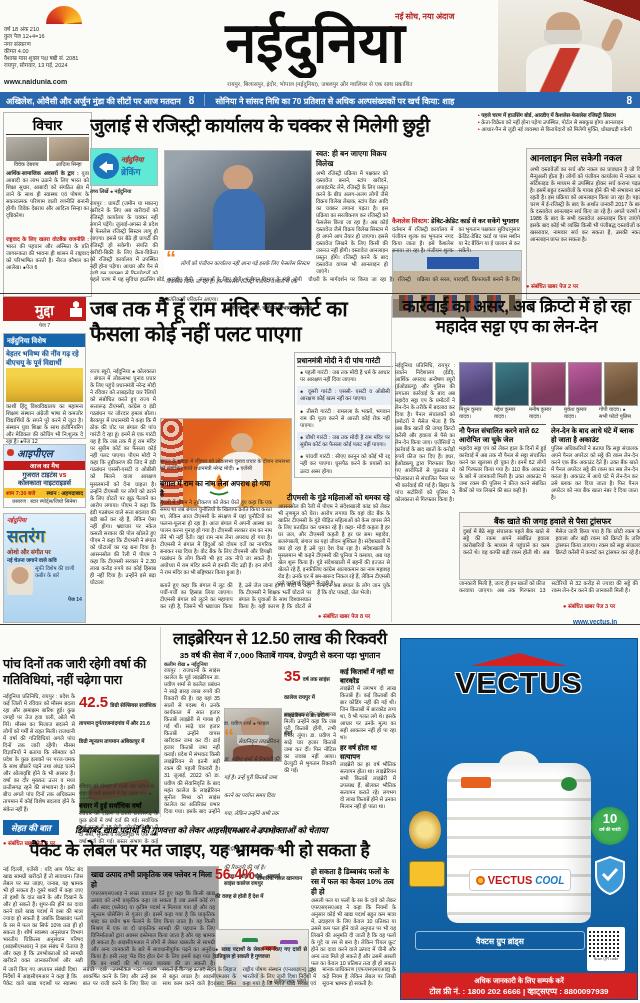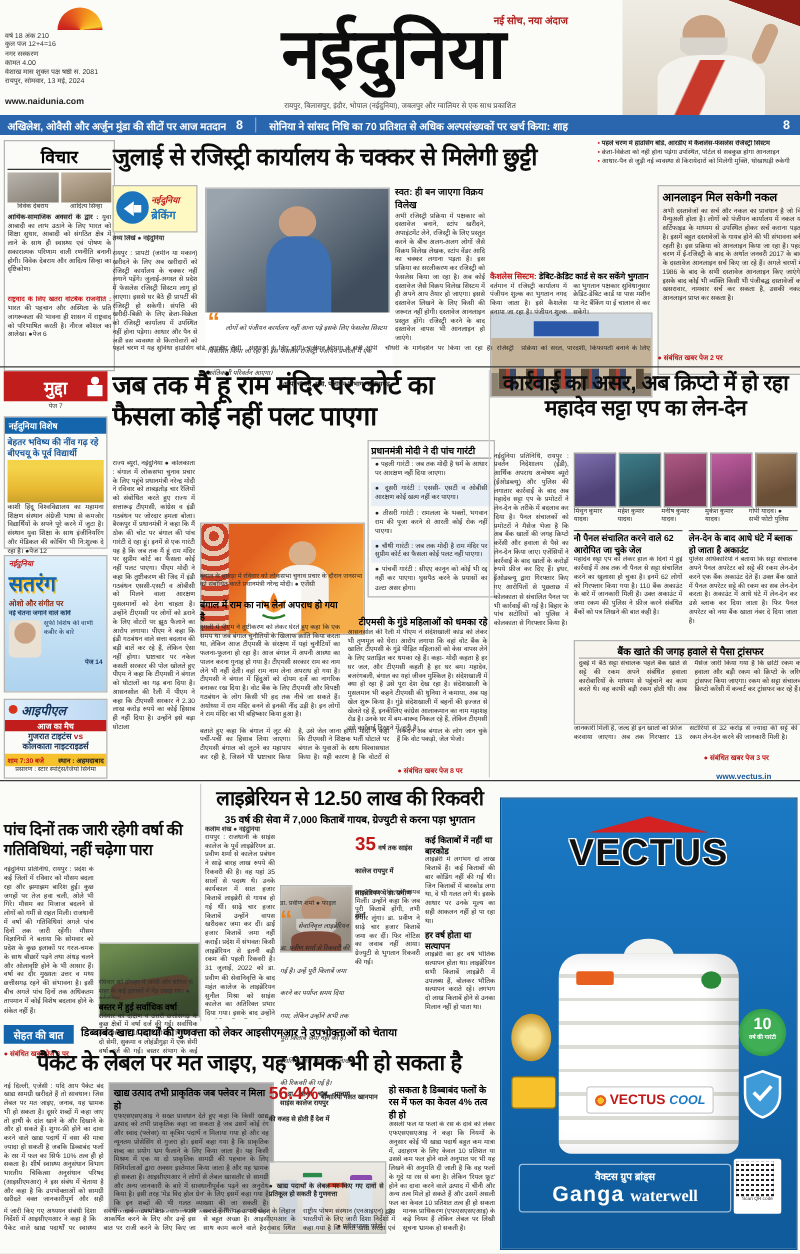--- a/index.html
+++ b/index.html
@@ -88,21 +88,21 @@
   </section>
 
   <section class="abs" style="left:90px;top:110px;width:548px;height:182px;">
     <h1 class="hl abs" style="left:0;top:2px;width:385px;font-size:19px;margin:0;white-space:nowrap;overflow:hidden;">जुलाई से रजिस्ट्री कार्यालय के चक्कर से मिलेगी छुट्टी</h1>
     <div class="abs" style="left:388px;top:2px;width:160px;">
       <div class="tiny" style="text-align:left;"><span class="red b">▪ </span><span class="b">पहले चरण में हाउसिंग बोर्ड, आरडीए में कैशलेस-फेसलेस रजिस्ट्री सिस्टम</span></div>
       <div class="tiny" style="text-align:left;"><span class="red b">▪ </span><span>क्रेता-विक्रेता को नहीं होना पड़ेगा उपस्थित, पोर्टल से सबकुछ होगा आनलाइन</span></div>
       <div class="tiny" style="text-align:left;"><span class="red b">▪ </span><span>आधार-पैन से जुड़ी नई व्यवस्था से किरायेदारों को मिलेगी मुक्ति, धोखाधड़ी रुकेगी</span></div>
     </div>
 
-    <div class="abs box" style="left:0;top:38px;width:66px;height:36px;background:#fef9c3;">
+    <div class="abs box" style="left:0;top:38px;width:66px;height:36px;background:#5eead4;">
       <div class="abs" style="left:2px;top:4px;width:26px;height:26px;border-radius:50%;background:#1b74bc;">
         <svg width="26" height="26" viewBox="0 0 26 26">
             <polygon points="6,14 14,8 14,20" fill="#fff"></polygon>
             <rect x="14" y="11" width="6" height="6" fill="#fff"></rect>
           </svg>
       </div>
       <div class="abs b" style="left:30px;top:6px;font-size:7px;color:#c11818;font-style:italic;">नईदुनिया</div>
       <div class="abs b" style="left:30px;top:16px;font-size:9px;color:#1b74bc;">ब्रेकिंग</div>
     </div>
     <div class="abs cap b" style="left:0;top:78px;width:70px;">तथ्य लिखें ● नईदुनिया</div>
@@ -148,50 +148,50 @@
       <span class="b" style="font-size:14px;">मुद्दा</span>
       <span class="abs" style="right:4px;top:4px;width:12px;height:16px;background:radial-gradient(circle at 50% 22%,#fff 3px,transparent 3.5px),linear-gradient(180deg,transparent 7px,#fff 7px);"></span>
     </div>
     <div class="cap" style="text-align:center;margin:1px 0 4px;">पेज 7</div>
 
     <div class="box" style="height:104px;">
       <div style="background:#1565ad;color:#fff;font-size:7px;font-weight:bold;padding:2px 3px;">नईदुनिया विशेष</div>
       <div class="b blue" style="font-size:7px;padding:2px 2px 1px;">बेहतर भविष्य की नींव गढ़ रहे बीएचयू के पूर्व विद्यार्थी</div>
       <div class="photo" style="height:34px;margin:0 2px;background:linear-gradient(180deg,#f3d34a 20%,#e8b візьм832 70%,#caa22a);background:linear-gradient(180deg,#f3d34a 20%,#e8b832 70%,#caa22a);"></div>
       <div class="tiny" style="padding:1px 2px;height:40px;">काशी हिंदू विश्वविद्यालय का महामना शिक्षण संस्थान अंग्रेजी भाषा से कमजोर विद्यार्थियों के सपने पूरे करने में जुटा है। संस्थान युवा शिक्षा के साथ इंजीनियरिंग और मेडिकल की कोचिंग भी नि:शुल्क दे रहा है। ●पेज 12</div>
+    </div>
+
+    <div class="box" style="height:62px;margin-top:5px;">
+      <div style="background:linear-gradient(90deg,#dfeefc,#bcd8f2);display:flex;align-items:center;padding:1px 3px;">
+        <span style="width:7px;height:7px;border-radius:50%;background:#d4351c;display:inline-block;margin-right:3px;"></span>
+        <span class="b" style="font-size:10px;color:#15365e;font-style:italic;">आइपीएल</span>
+      </div>
+      <div style="background:#c21d1d;color:#fff;font-size:6.4px;font-weight:bold;text-align:center;">आज का मैच</div>
+      <div style="text-align:center;font-size:6.6px;font-weight:bold;color:#15365e;line-height:1.3;padding-top:1px;">
+        <span>गुजरात टाइटंस</span>
+        <span class="red">vs</span><br>
+        <span>कोलकाता नाइटराइडर्स</span>
+      </div>
+      <div style="background:#f6c12b;display:flex;justify-content:space-between;padding:1px 2px;font-size:5.4px;font-weight:bold;">
+        <span class="red">शाम 7:30 बजे</span>
+        <span style="color:#222;">स्थान : अहमदाबाद</span>
+      </div>
+      <div class="cap" style="text-align:center;">प्रसारण : स्टार स्पोर्ट्स/जियो सिनेमा</div>
     </div>
 
     <div class="box" style="height:108px;margin-top:5px;background:linear-gradient(180deg,#dff0fb,#aed3ee);">
       <div style="font-size:6px;font-style:italic;color:#c11818;font-weight:bold;padding:2px 3px 0;">नईदुनिया</div>
       <div class="b" style="font-size:17px;color:#1565ad;padding:0 3px;text-shadow:1px 1px 0 #f6c12b;">सतरंग</div>
       <div class="b" style="font-size:6px;color:#8a2a10;padding:1px 3px;">ओशो और संगीत पर</div>
       <div class="tiny b" style="padding:0 3px;text-align:left;color:#15365e;">नई चेतना जगाने वाले कवि</div>
       <div style="display:flex;gap:2px;padding:1px 3px;">
         <div class="photo" style="width:26px;height:30px;border-radius:4px;background:radial-gradient(circle at 50% 35%,#caa284 8px,#e9e2d4 9px);"></div>
         <div class="tiny" style="flex:1;text-align:left;color:#15365e;">सूफी विशेष की वाणी कबीर के बारे</div>
       </div>
       <div class="cap b" style="text-align:right;padding:0 3px;color:#15365e;">पेज 14</div>
-    </div>
-
-    <div class="box" style="height:62px;margin-top:5px;">
-      <div style="background:linear-gradient(90deg,#dfeefc,#bcd8f2);display:flex;align-items:center;padding:1px 3px;">
-        <span style="width:7px;height:7px;border-radius:50%;background:#d4351c;display:inline-block;margin-right:3px;"></span>
-        <span class="b" style="font-size:10px;color:#15365e;font-style:italic;">आइपीएल</span>
-      </div>
-      <div style="background:#c21d1d;color:#fff;font-size:6.4px;font-weight:bold;text-align:center;">आज का मैच</div>
-      <div style="text-align:center;font-size:6.6px;font-weight:bold;color:#15365e;line-height:1.3;padding-top:1px;">
-        <span>गुजरात टाइटंस</span>
-        <span class="red">vs</span><br>
-        <span>कोलकाता नाइटराइडर्स</span>
-      </div>
-      <div style="background:#f6c12b;display:flex;justify-content:space-between;padding:1px 2px;font-size:5.4px;font-weight:bold;">
-        <span class="red">शाम 7:30 बजे</span>
-        <span style="color:#222;">स्थान : अहमदाबाद</span>
-      </div>
-      <div class="cap" style="text-align:center;">प्रसारण : स्टार स्पोर्ट्स/जियो सिनेमा</div>
     </div>
   </aside>
 
   <section class="abs" style="left:90px;top:296px;width:300px;height:326px;">
     <h1 class="hl" style="margin:0;font-size:21px;line-height:1.2;">जब तक मैं हूं राम मंदिर पर कोर्ट का फैसला कोई नहीं पलट पाएगा</h1>
     <div class="tiny abs" style="left:0;top:72px;width:66px;height:254px;">राज्य ब्यूरो, नईदुनिया ● कोलकाता : बंगाल में लोकसभा चुनाव प्रचार के लिए पहुंचे प्रधानमंत्री नरेन्द्र मोदी ने रविवार को ताबड़तोड़ चार रैलियों को संबोधित करते हुए राज्य में सत्तारूढ़ टीएमसी, कांग्रेस व इंडी गठबंधन पर जोरदार हमला बोला। बैरकपुर में प्रधानमंत्री ने कहा कि मैं ठोक की चोट पर बंगाल की पांच गारंटी दे रहा हूं। इनमें से एक गारंटी यह है कि जब तक मैं हूं राम मंदिर पर सुप्रीम कोर्ट का फैसला कोई नहीं पलट पाएगा। पीएम मोदी ने कहा कि तुष्टीकरण की जिद में इंडी गठबंधन एससी-एसटी व ओबीसी को मिलने वाला आरक्षण मुसलमानों को देना चाहता है। उन्होंने टीएमसी पर लोगों को डराने के लिए वोटरों पर झूठ फैलाने का आरोप लगाया। पीएम ने कहा कि इंडी गठबंधन वाले सत्ता बदलाव की बड़ी बातें कर रहे हैं, लेकिन ऐसा नहीं होगा। भ्रष्टाचार पर नकेल कसती सरकार की पोल खोलते हुए पीएम ने कहा कि टीएमसी ने बंगाल को घोटालों का गढ़ बना दिया है। आसनसोल की रैली में पीएम ने कहा कि टीएमसी सरकार ने 2.30 लाख करोड़ रुपये का कोई हिसाब ही नहीं दिया है। उन्होंने इसे बड़ा घोटाला</div>
 
     <div class="abs photo box" style="left:70px;top:72px;width:130px;height:88px;background:linear-gradient(135deg,#e2601f 0 30%,#ef8a2d 55%,#f5ad4a 80%);">
       <div class="abs" style="left:0;top:0;width:22px;height:88px;background:repeating-radial-gradient(circle at 10px 10px,#c43a2a 0 4px,#e8e2d8 4px 8px);opacity:.8;"></div>
       <div class="abs" style="left:70px;top:14px;width:22px;height:20px;border-radius:50%;background:#d8b08c;"></div>
@@ -268,20 +268,24 @@
     <div class="tiny abs colgap" style="left:64px;top:284px;width:179px;height:26px;column-count:2;">जानकारी मिली है, जल्द ही इन खातों को फ्रीज करवाया जाएगा। अब तक गिरफ्तार 13 सटोरियों से 32 करोड़ से ज्यादा की सट्टे की रकम लेन-देन करने की जानकारी मिली है।</div>
     <div class="abs footerline" style="left:168px;top:306px;">● संबंधित खबर पेज 3 पर</div>
     <div class="abs blue b" style="left:178px;top:322px;font-size:6.4px;">www.vectus.in</div>
   </section>
 
   <div class="abs hr" style="left:0;top:624px;width:640px;"></div>
 
   <section class="abs" style="left:3px;top:657px;width:155px;height:190px;">
     <h3 class="hl" style="margin:0;font-size:12.5px;line-height:1.25;">पांच दिनों तक जारी रहेगी वर्षा की गतिविधियां, नहीं चढ़ेगा पारा</h3>
     <div class="tiny abs" style="left:0;top:36px;width:72px;height:152px;">नईदुनिया प्रतिनिधि, रायपुर : प्रदेश के कई जिलों में रविवार को मौसम बदला रहा और झमाझम बारिश हुई। कुछ जगहों पर तेज हवा चली, ओले भी गिरे। मौसम का मिजाज बदलने से लोगों को गर्मी से राहत मिली। राजधानी में वर्षा की गतिविधियां अगले पांच दिनों तक जारी रहेंगी। मौसम विज्ञानियों ने बताया कि सोमवार को प्रदेश के कुछ इलाकों पर गरज-चमक के साथ बौछारें पड़ने तथा अंधड़ चलने और ओलावृष्टि होने के भी आसार हैं। वर्षा का दौर मुख्यतः उत्तर व मध्य छत्तीसगढ़ रहने की संभावना है। इसी बीच अगले पांच दिनों तक अधिकतम तापमान में कोई विशेष बदलाव होने के संकेत नहीं हैं।</div>
+    <div class="abs" style="left:76px;top:36px;width:79px;">
+      <span class="b red" style="font-size:15px;float:left;margin-right:2px;">42.5</span>
+      <span class="tiny b">डिग्री सेल्सियस सर्वाधिक तापमान दुर्ग/राजनांदगांव में और 21.6 डिग्री न्यूनतम तापमान अंबिकापुर में</span>
+    </div>
     <div class="abs photo box" style="left:76px;top:66px;width:79px;height:58px;background:linear-gradient(160deg,#6d8b4f 10%,#49633a 50%,#3a4a2e 85%);">
       <div class="abs" style="left:8px;top:28px;width:64px;height:14px;border-radius:8px;background:#5a4330;transform:rotate(-8deg);"></div>
     </div>
     <div class="cap abs" style="left:76px;top:126px;width:79px;height:16px;">रविवार को दोपहर में आंधी और बारिश से शहर के कई इलाकों में पेड़ उखड़ गए। ● नईदुनिया</div>
     <div class="abs" style="left:76px;top:144px;width:79px;">
       <div class="b" style="font-size:6.8px;">बस्तर में हुई सर्वाधिक वर्षा</div>
       <div class="tiny" style="height:34px;">रविवार को दक्षिण व उत्तरी छत्तीसगढ़ के कुछ क्षेत्रों में वर्षा दर्ज की गई। सर्वाधिक वर्षा बस्तर में 18 सेमी, लोरमी, पिथौरा में दो सेमी, सुकमा व लोहंडीगुड़ा में एक सेमी वर्षा दर्ज की गई। बस्तर संभाग के कई क्षेत्रों में तेज अंधड़ से कई पेड़ गिर गए। पारा 38 डिग्री तक गिरा।</div>
     </div>
     <div class="abs footerline" style="left:0;top:182px;">● संबंधित खबर पेज 3 पर</div>
   </section>
@@ -316,21 +320,21 @@
       <div class="b" style="font-size:6.8px;">कई किताबों में नहीं था बारकोड</div>
       <div class="tiny" style="height:62px;">लाइब्रेरी में लगभग दो लाख किताबें हैं। कई किताबों की बार कोडिंग नहीं की गई थी। जिन किताबों में बारकोड लगा था, वे भी गलत लगे थे। इसके आधार पर उनके मूल्य का सही आकलन नहीं हो पा रहा था।</div>
     </div>
     <div class="abs" style="left:176px;top:116px;width:56px;">
       <div class="b" style="font-size:6.8px;">हर वर्ष होता था सत्यापन</div>
       <div class="tiny" style="height:60px;">लाइब्रेरी का हर वर्ष भौतिक सत्यापन होता था। लाइब्रेरियन सभी किताबें लाइब्रेरी में उपलब्ध हैं, बोलकर भौतिक सत्यापन कराते रहे। लगभग दो लाख किताबें होने से उनका मिलान नहीं हो पाता था।</div>
     </div>
   </section>
 
   <section class="abs" style="left:3px;top:820px;width:393px;height:182px;">
-    <div style="display:flex;align-items:flex-start;gap:6px;">
+    <div style="display:flex;align-items:flex-end;gap:16px;font-style:italic;">
       <span style="background:#1565ad;color:#fff;font-size:8.4px;font-weight:bold;padding:2px 8px;">सेहत की बात</span>
       <span class="b" style="font-size:8.4px;">डिब्बाबंद खाद्य पदार्थों की गुणवत्ता को लेकर आइसीएमआर ने उपभोक्ताओं को चेताया</span>
     </div>
     <h2 class="hl" style="margin:2px 0 0;font-size:17.5px;text-align:center;white-space:nowrap;overflow:hidden;">पैकेट के लेबल पर मत जाइए, यह भ्रामक भी हो सकता है</h2>
     <div class="tiny abs" style="left:0;top:46px;width:80px;height:96px;">नई दिल्ली, एजेंसी : यदि आप पैकेट बंद खाद्य सामग्री खरीदते हैं तो सावधान। जिस लेबल पर मत जाइए, जनाब, यह भ्रामक भी हो सकता है। दूसरे शब्दों में कहा जाए तो हाथी के दांत खाने के और दिखाने के और हो सकते हैं। शुगर-फ्री होने का दावा करने वाले खाद्य पदार्थ में वसा की मात्रा ज्यादा हो सकती है जबकि डिब्बाबंद फलों के रस में फल का सिर्फ 10% तत्व ही हो सकता है। शीर्ष स्वास्थ्य अनुसंधान विभाग भारतीय चिकित्सा अनुसंधान परिषद (आइसीएमआर) ने इस संबंध में चेताया है और कहा है कि उपभोक्ताओं को सामग्री खरीदते वक्त जानकारीपूर्ण और सही विकल्प के लिए उस पर लिखी जानकारी को भी सावधानीपूर्वक पढ़ना चाहिए। हाल ही</div>
 
     <div class="abs box" style="left:84px;top:46px;width:124px;height:96px;background:#a3a3a3;padding:2px 3px;">
       <div class="b" style="font-size:7.4px;">खाद्य उत्पाद तभी प्राकृतिक जब फ्लेवर न मिला हो</div>
       <div class="tiny" style="height:80px;margin-top:1px;">एफएसएसएआइ ने सख्त प्रावधान देते हुए कहा कि किसी खाद्य उत्पाद को तभी प्राकृतिक कहा जा सकता है जब उसमें कोई रंग और स्वाद (फ्लेवर) या कृत्रिम पदार्थ न मिलाया गया हो और वह न्यूनतम प्रोसेसिंग से गुजरा हो। इसमें कहा गया है कि प्राकृतिक शब्द का प्रयोग भ्रम फैलाने के लिए किया जाता है। यह किसी मिश्रण में एक या दो प्राकृतिक सामग्री की पहचान के लिए विनिर्माताओं द्वारा अक्सर इस्तेमाल किया जाता है और यह भ्रामक हो सकता है। आइसीएमआर ने लोगों से लेबल खासतौर से सामग्री और अन्य जानकारी के बारे में सावधानीपूर्वक पढ़ने का अनुरोध किया है। इसी तरह 'मेड विद होल ग्रेन' के लिए इसमें कहा गया है कि इन शब्दों की भी गलत व्याख्या की जा सकती है। एफएसएसएआइ ने कहा- 'शुगर-फ्री खाद्य पदार्थों में वसा, परिष्कृत अनाज (मैदा, आटा, स्टार्च) मिला हो सकता है।'</div>
     </div>
@@ -342,21 +346,21 @@
     <div class="abs photo box" style="left:212px;top:68px;width:92px;height:56px;background:linear-gradient(180deg,#eceae4,#d8d5cc);">
       <div class="abs" style="left:8px;top:14px;width:14px;height:34px;background:#cfd6de;border-radius:2px;"></div>
       <div class="abs" style="left:26px;top:8px;width:16px;height:40px;background:#e4e8ee;border-radius:2px;border-top:4px solid #2a8a4a;"></div>
       <div class="abs" style="left:46px;top:16px;width:14px;height:32px;background:#e8dfd2;border-radius:2px;border-top:4px solid #d4462a;"></div>
       <div class="abs" style="left:64px;top:10px;width:18px;height:38px;background:#dde6ec;border-radius:2px;border-top:4px solid #8a4ab0;"></div>
       <div class="cap abs" style="right:2px;bottom:1px;">● प्रतीकात्मक फोटो</div>
     </div>
     <div class="tiny b abs" style="left:212px;top:126px;width:92px;height:16px;">● खाद्य पदार्थों के लेबल पर किए गए दावों से प्रतिकूल हो सकती है गुणवत्ता</div>
 
     <div class="abs" style="left:308px;top:46px;width:85px;">
-      <div class="b" style="font-size:7.4px;">हो सकता है डिब्बाबंद फलों के रस में फल का केवल 4% तत्व ही हो</div>
+      <div class="b" style="font-size:7.4px;">हो सकता है डिब्बाबंद फलों के रस में फल का केवल 10% तत्व ही हो</div>
       <div class="tiny" style="height:80px;margin-top:1px;">असली फल या फलों के रस के दावे को लेकर एफएसएसएआइ ने कहा कि नियमों के अनुसार कोई भी खाद्य पदार्थ बहुत कम मात्रा में, उदाहरण के लिए केवल 10 प्रतिशत या उससे कम फल होने वाले अनुपात पर भी यह लिखने की अनुमति दी जाती है कि वह फलों के गूदे या रस से बना है। लेकिन 'रियल फ्रूट' होने का दावा करने वाले उत्पाद में चीनी और अन्य तत्व मिले हो सकते हैं और उसमें असली फल का केवल 10 प्रतिशत तत्व ही हो सकता है।</div>
     </div>
 
     <div class="tiny abs colgap" style="left:0;top:146px;width:393px;height:34px;column-count:5;">में जारी किए गए अध्ययन संबंधी दिशा निर्देशों में आइसीएमआर ने कहा है कि पैकेट वाले खाद्य पदार्थों पर स्वास्थ्य संबंधी दावे उपभोक्ता का ध्यान आकर्षित करने के लिए और उन्हें इस बात पर राजी करने के लिए किए जा सकते हैं कि यह उत्पाद सेहत के लिहाज से बहुत अच्छा है। आइसीएमआर के साथ काम करने वाले हैदराबाद स्थित राष्ट्रीय पोषण संस्थान (एनआइएन) द्वारा भारतीयों के लिए जारी दिशा निर्देशों में कहा गया है कि भारत खाद्य संरक्षा एवं मानक प्राधिकरण (एफएसएसएआइ) के कड़े नियम हैं लेकिन लेबल पर लिखी सूचना भ्रामक हो सकती है।</div>
   </section>
 
   <aside class="abs" style="left:400px;top:638px;width:236px;height:360px;background:linear-gradient(180deg,#1b79c4,#1265ab 60%,#0f5a9a);border:1px solid #0d4f88;">
     <div style="text-align:center;margin-top:14px;">
       <div style="width:0;height:0;border-left:48px solid transparent;border-right:48px solid transparent;border-bottom:13px solid #d42222;margin:0 auto;"></div>
       <div class="b" style="font-size:30px;color:#111;letter-spacing:1px;text-shadow:-1px -1px 0 #fff,1px -1px 0 #fff,-1px 1px 0 #fff,1px 1px 0 #fff;">VECTUS</div>
@@ -382,25 +386,25 @@
     </div>
     <div class="abs" style="right:10px;top:216px;">
       <svg width="34" height="40" viewBox="0 0 34 40">
           <path d="M17 2 L31 7 V20 C31 30 25 36 17 39 C9 36 3 30 3 20 V7 Z" fill="#3f9bd8" stroke="#fff" stroke-width="2"></path>
           <path d="M10 19 l5 5 l9 -10" stroke="#fff" stroke-width="3" fill="none"></path>
         </svg>
     </div>
 
     <div style="position:absolute;left:14px;top:292px;width:160px;border:1px solid rgba(255,255,255,.6);border-radius:3px;padding:3px 4px;text-align:center;">
       <div style="font-size:8px;color:#fff;font-weight:bold;">वैक्टस ग्रुप ब्रांड्स</div>
-      <div>
-        <span class="b" style="font-size:17px;color:#fff;letter-spacing:1px;">Ganga</span>
-        <span class="b" style="font-size:13px;color:#fff;font-family:'Liberation Serif',serif;">waterwell</span>
-      </div>
     </div>
     <div class="abs" style="right:12px;top:288px;width:34px;height:40px;background:#fff;border-radius:2px;padding:2px;">
       <div style="width:30px;height:28px;background:repeating-linear-gradient(0deg,#111 0 2px,#fff 2px 4px),repeating-linear-gradient(90deg,#111 0 2px,#fff 2px 4px);background-blend-mode:screen;"></div>
       <div style="font-size:3.8px;text-align:center;color:#333;">Scan QR code</div>
     </div>
 
+    <div class="abs" style="left:0;bottom:0;width:236px;height:26px;background:#d42222;color:#fff;text-align:center;">
+      <div class="b" style="font-size:7px;margin-top:3px;">अधिक जानकारी के लिए सम्पर्क करें</div>
+      <div class="b" style="font-size:8px;">टोल फ्री नं. : 1800 202 6666  |  व्हाट्सएप्प : 8800097939</div>
+    </div>
   </aside>
 
 </div>
 
 </body></html>

